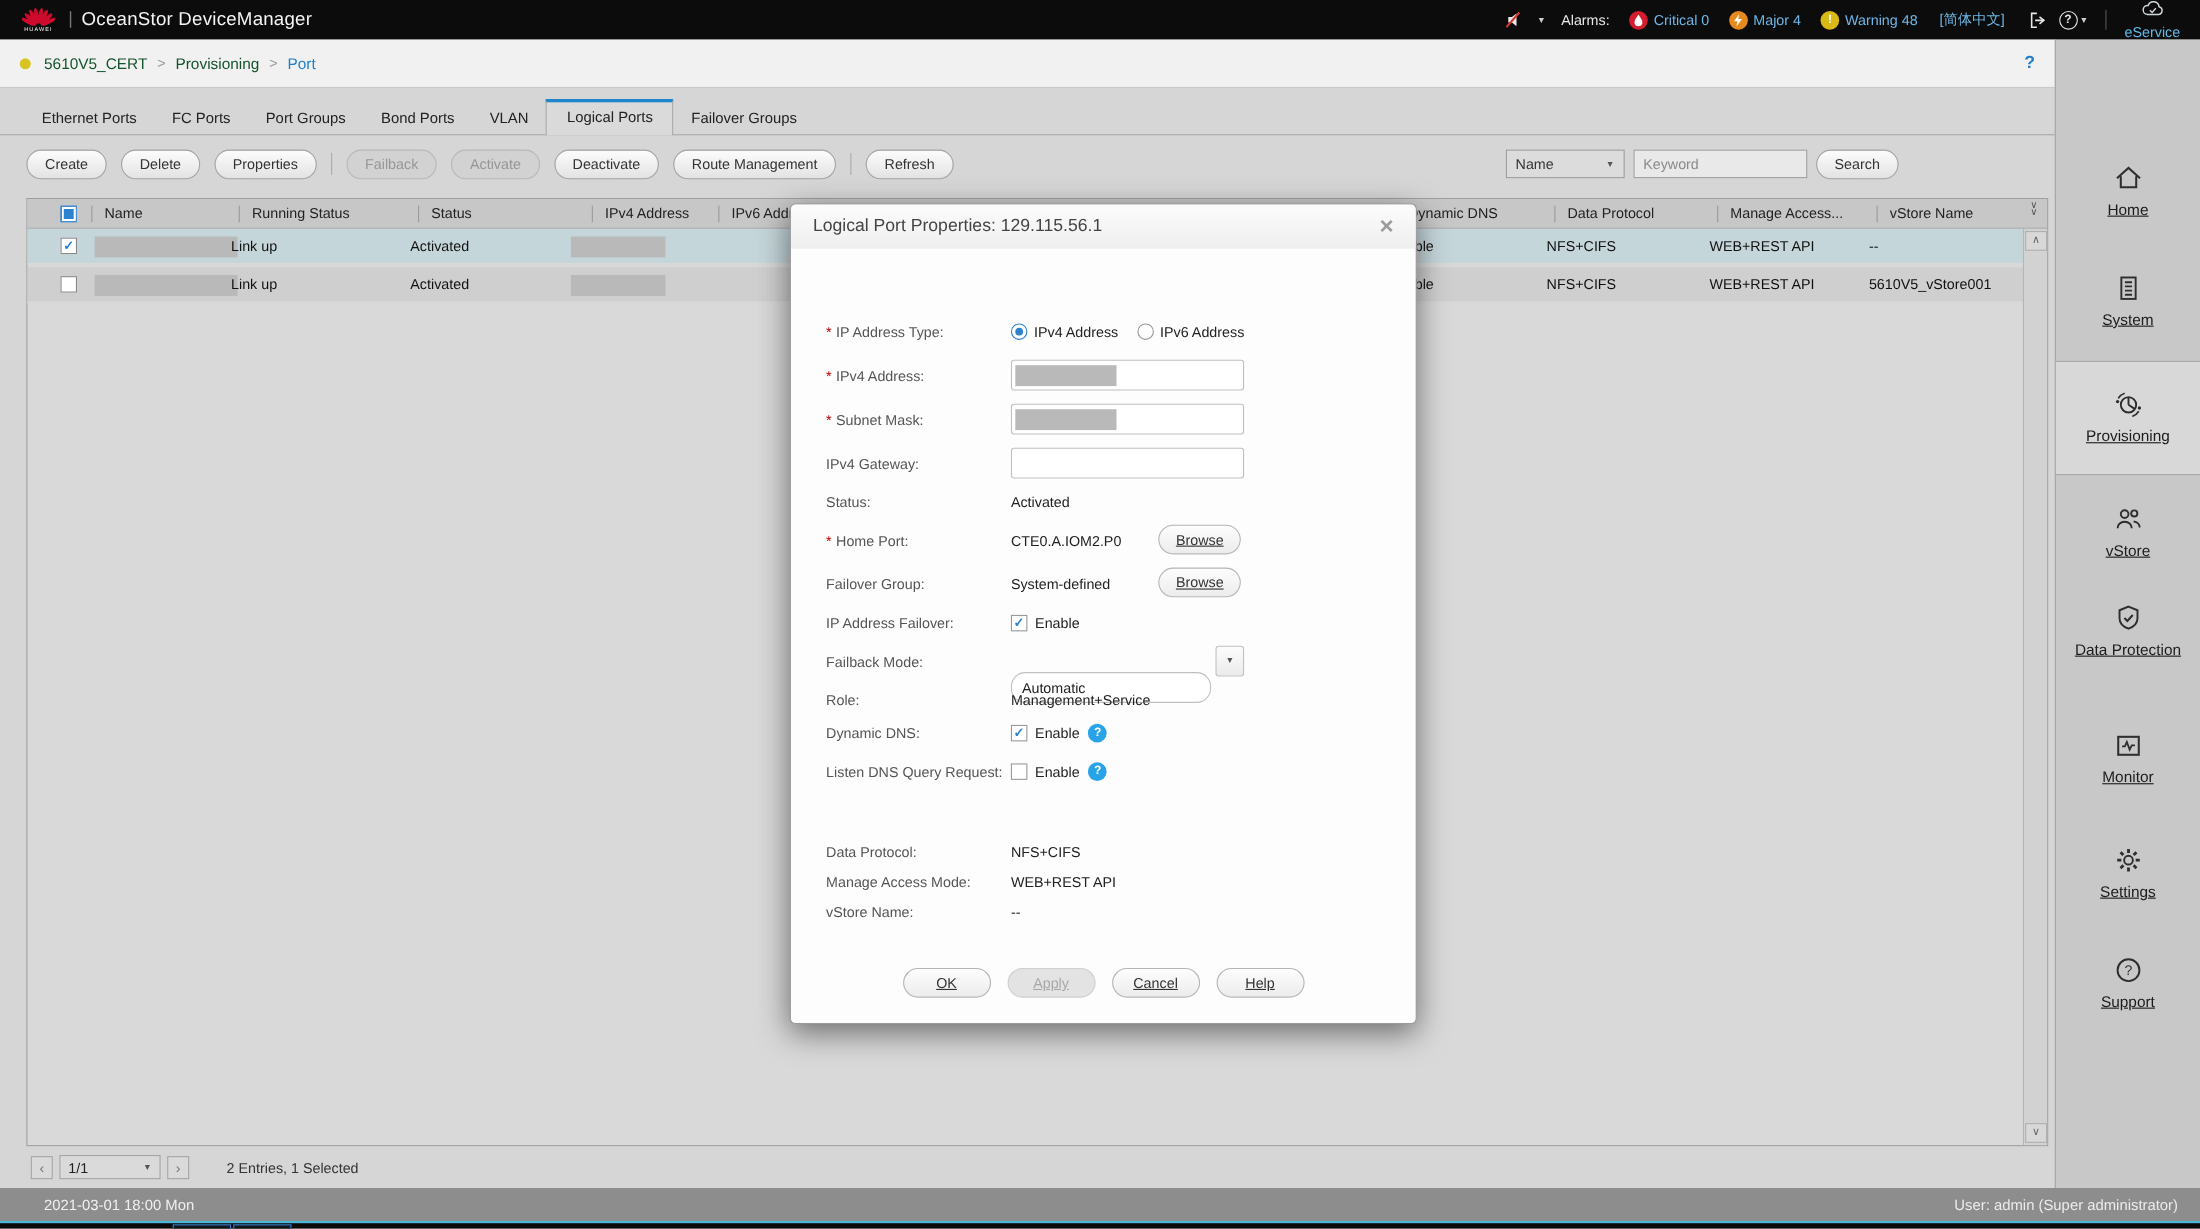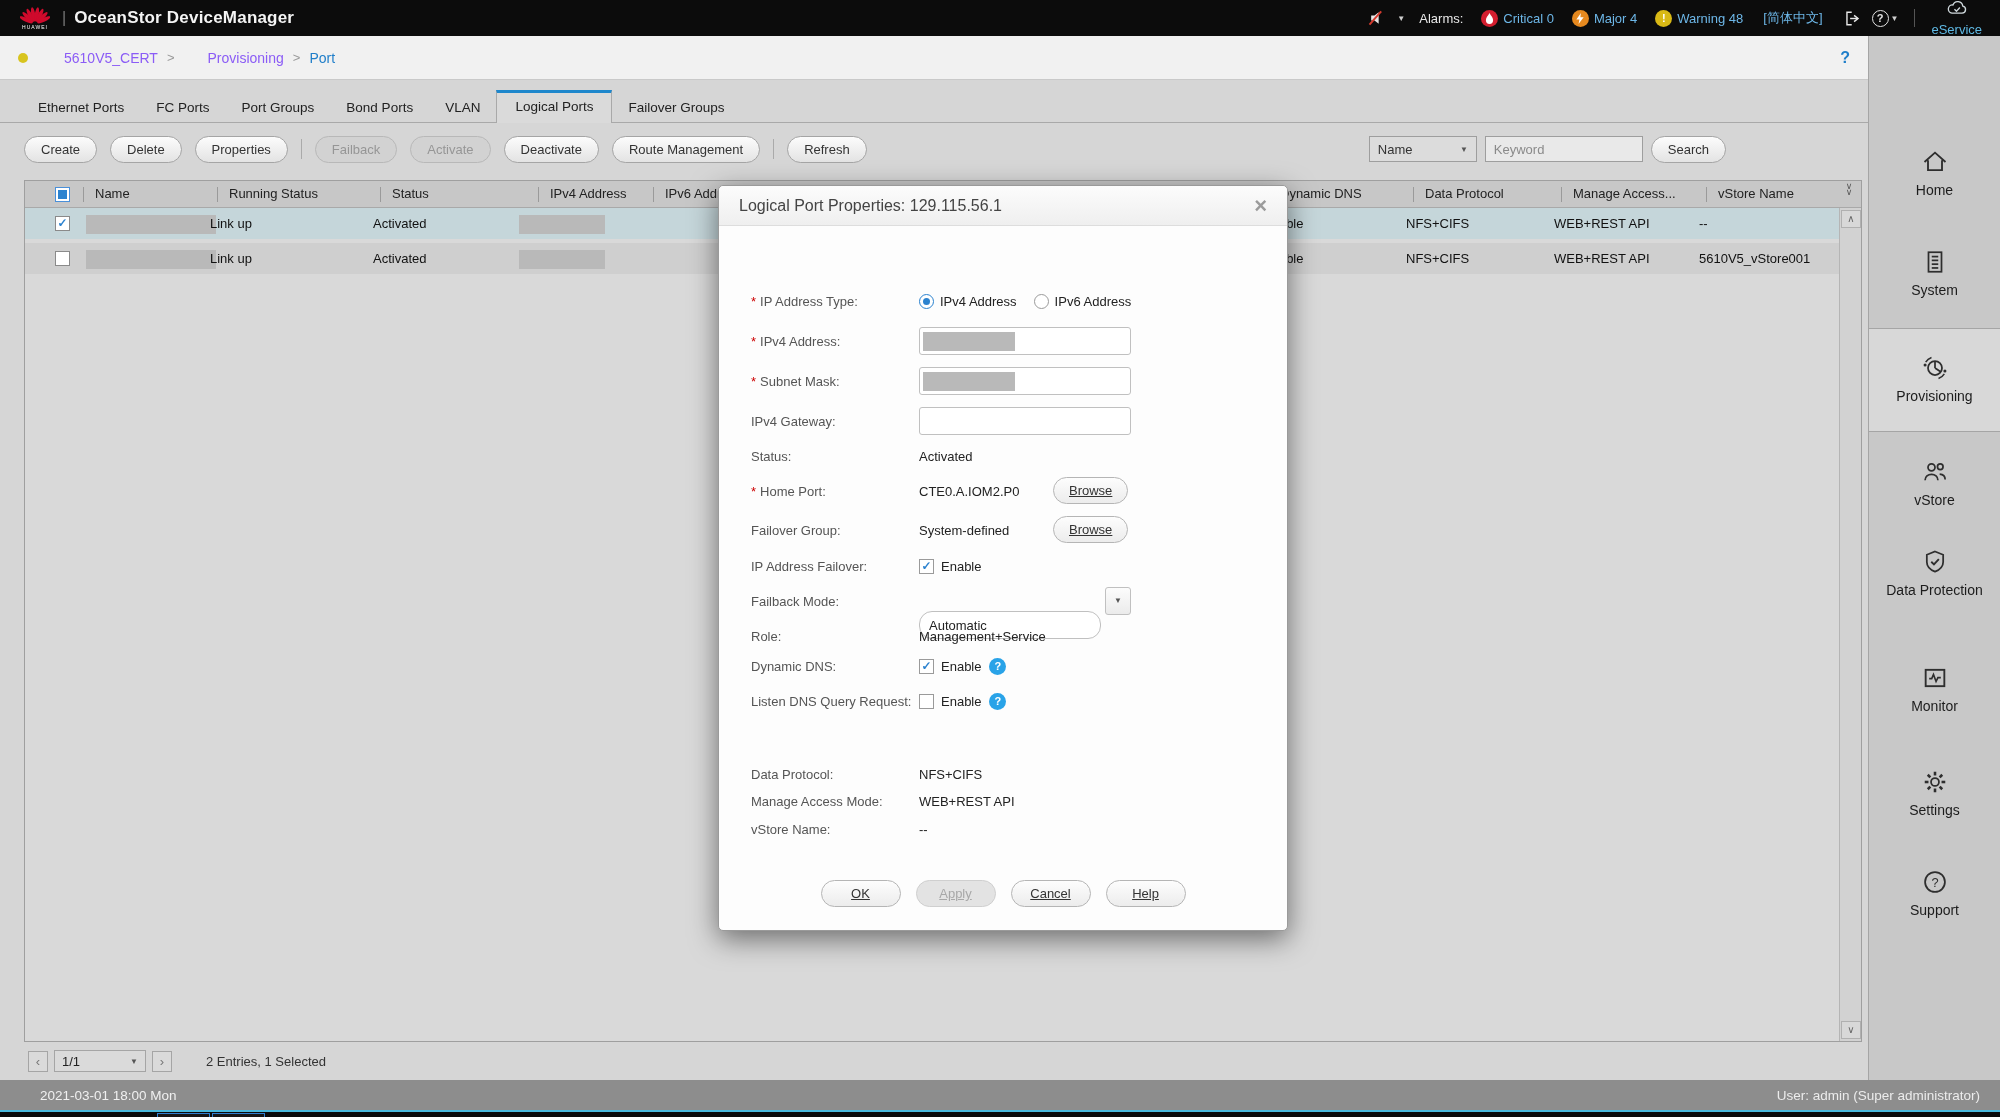--- a/index.html
+++ b/index.html
@@ -6,34 +6,34 @@
   html,body { background:#555; }
   #screen {
     position:relative; width:2000px; height:1117px; overflow:hidden;
     background:#d6d6d6; font-family:"Liberation Sans", sans-serif; font-size:13px; color:#222;
   }
   
   .topbar { position:absolute; left:0; top:0; width:2000px; height:36px; background:#0c0c0c; display:flex; align-items:center; }
   .logo-wrap { display:flex; flex-direction:column; align-items:center; margin-left:14px; width:42px; }
   .brand-txt { font-size:5px; color:#fff; letter-spacing:1px; margin-top:-2px; }
   .logo-sep { color:#777; margin:0 8px 0 6px; font-size:16px; }
-  .app-title { color:#f4f4f4; font-size:17px; font-weight:bold; letter-spacing:.2px; }
+  .app-title { color:#f4f4f4; font-size:17px; font-weight:normal; letter-spacing:.2px; }
   .topbar-right { margin-left:auto; display:flex; align-items:center; gap:10px; padding-right:18px; color:#e8e8e8; }
   .alarm-label { color:#e8e8e8; margin-left:4px; }
   .alarm-item { display:flex; align-items:center; gap:5px; color:#6db7e8; margin-left:8px; }
   .alarm-badge { width:17px; height:17px; border-radius:50%; display:flex; align-items:center; justify-content:center; color:#fff; font-size:11px; font-weight:bold; }
   .lang { color:#6db7e8; margin-left:10px; }
   .top-caret { font-size:8px; color:#cfcfcf; }
   .top-divider { width:1px; height:18px; background:#555; margin:0 6px; }
   .help-circ { width:17px; height:17px; border:1.5px solid #e4e4e4; border-radius:50%; display:flex; align-items:center; justify-content:center; font-size:11px; font-weight:bold; color:#e4e4e4; }
   .eservice { display:flex; align-items:center; gap:6px; color:#5fb9e4;flex-direction:column; }
   
   .crumbbar { position:absolute; left:0; top:36px; width:1868px; height:44px; background:#f1f1f1; border-bottom:1px solid #c9c9c9; display:flex; align-items:center; padding:0 18px; }
   .crumb-dot { width:10px; height:10px; border-radius:50%; background:#d8c41f; margin-right:12px; }
-  .crumb-item { color:#8b5cf6; font-size:14px;margin-left:24px; }
+  .crumb-item { color:#14532d; font-size:14px; }
   .crumb-sep { color:#999; margin:0 9px; font-size:13px; }
   .crumb-current { color:#1f7ec9; font-size:14px; }
   .crumb-help { margin-left:auto; color:#1f7ec9; font-size:16px; font-weight:bold; }
   
   .tabs { position:absolute; left:0; top:88px; width:1868px; height:35px; display:flex; align-items:flex-end; padding-left:22px; }
   .tabs::after { content:""; position:absolute; left:0; bottom:0; width:100%; height:1px; background:#a9a9a9; }
   .tab { position:relative; padding:8px 16px; color:#222; font-size:13.5px; cursor:default; }
   .tab.active { background:#dadada; border:1px solid #a9a9a9; border-bottom:none; border-top:3px solid #1e87cc; padding:6px 18px 9px; z-index:2; }
   
   .toolbar { position:absolute; left:0; top:133px; width:1868px; height:32px; display:flex; align-items:center; padding-left:24px; gap:13px; }
@@ -66,21 +66,21 @@
   .pg-select { width:92px; height:22px; border:1px solid #a5a5a5; background:#dadada; display:flex; align-items:center; padding:0 7px; color:#222; }
   .pg-select .car { margin-left:auto; font-size:8px; color:#555; }
   .pg-summary { margin-left:28px; color:#333; }
   
   .statusbar { position:absolute; left:0; top:1080px; width:2000px; height:30px; background:#8d8d8d; color:#f0f0f0; display:flex; align-items:center; padding:0 20px 0 40px; font-size:13.5px; }
   .statusbar .user { margin-left:auto; color:#ececec; }
   .taskstrip { position:absolute; left:0; top:1110px; width:2000px; height:7px; background:#0a0a0a; border-top:2px solid #49b8dc; }
   .taskbox { position:absolute; top:1px; height:5px; width:53px; border:1px solid #2f7fd0; background:#151515; }
   
   .sidebar { position:absolute; left:1868px; top:36px; width:132px; height:1044px; background:#c8c8c8; border-left:1px solid #a5a5a5; }
-  .side-item { position:absolute; left:0; width:100%; text-align:center; color:#1c1c1c; font-size:14px; }
+  .side-item { position:absolute; left:0; width:100%; text-align:center; color:#1c1c1c; font-size:14px;text-decoration:underline; }
   .side-item svg { display:block; margin:0 auto 6px; }
   .side-active { position:absolute; left:0; width:100%; height:104px; background:#d8d8d8; border-top:1px solid #a5a5a5; border-bottom:1px solid #a5a5a5; }
   
   .dialog { position:absolute; left:718px; top:185px; width:570px; height:746px; background:#fdfdfd; border:1px solid #9a9a9a; border-radius:5px; box-shadow:0 8px 28px rgba(0,0,0,.5); z-index:10; }
   .dlg-title { position:absolute; left:0; top:0; width:100%; height:40px; background:linear-gradient(#fcfcfc,#efefef); border-bottom:1px solid #ddd; border-radius:5px 5px 0 0; display:flex; align-items:center; padding:0 20px; }
   .dlg-title-text { font-size:16px; color:#444; }
   .dlg-close { margin-left:auto; color:#9b9b9b; font-size:22px; line-height:20px; font-weight:bold; }
   .drow { position:absolute; left:0; width:100%; height:28px; display:flex; align-items:center; }
   .dlabel { position:absolute; left:32px; color:#555; font-size:13px; white-space:nowrap; }
   .dlabel .req { color:#c00; margin-right:4px; }

